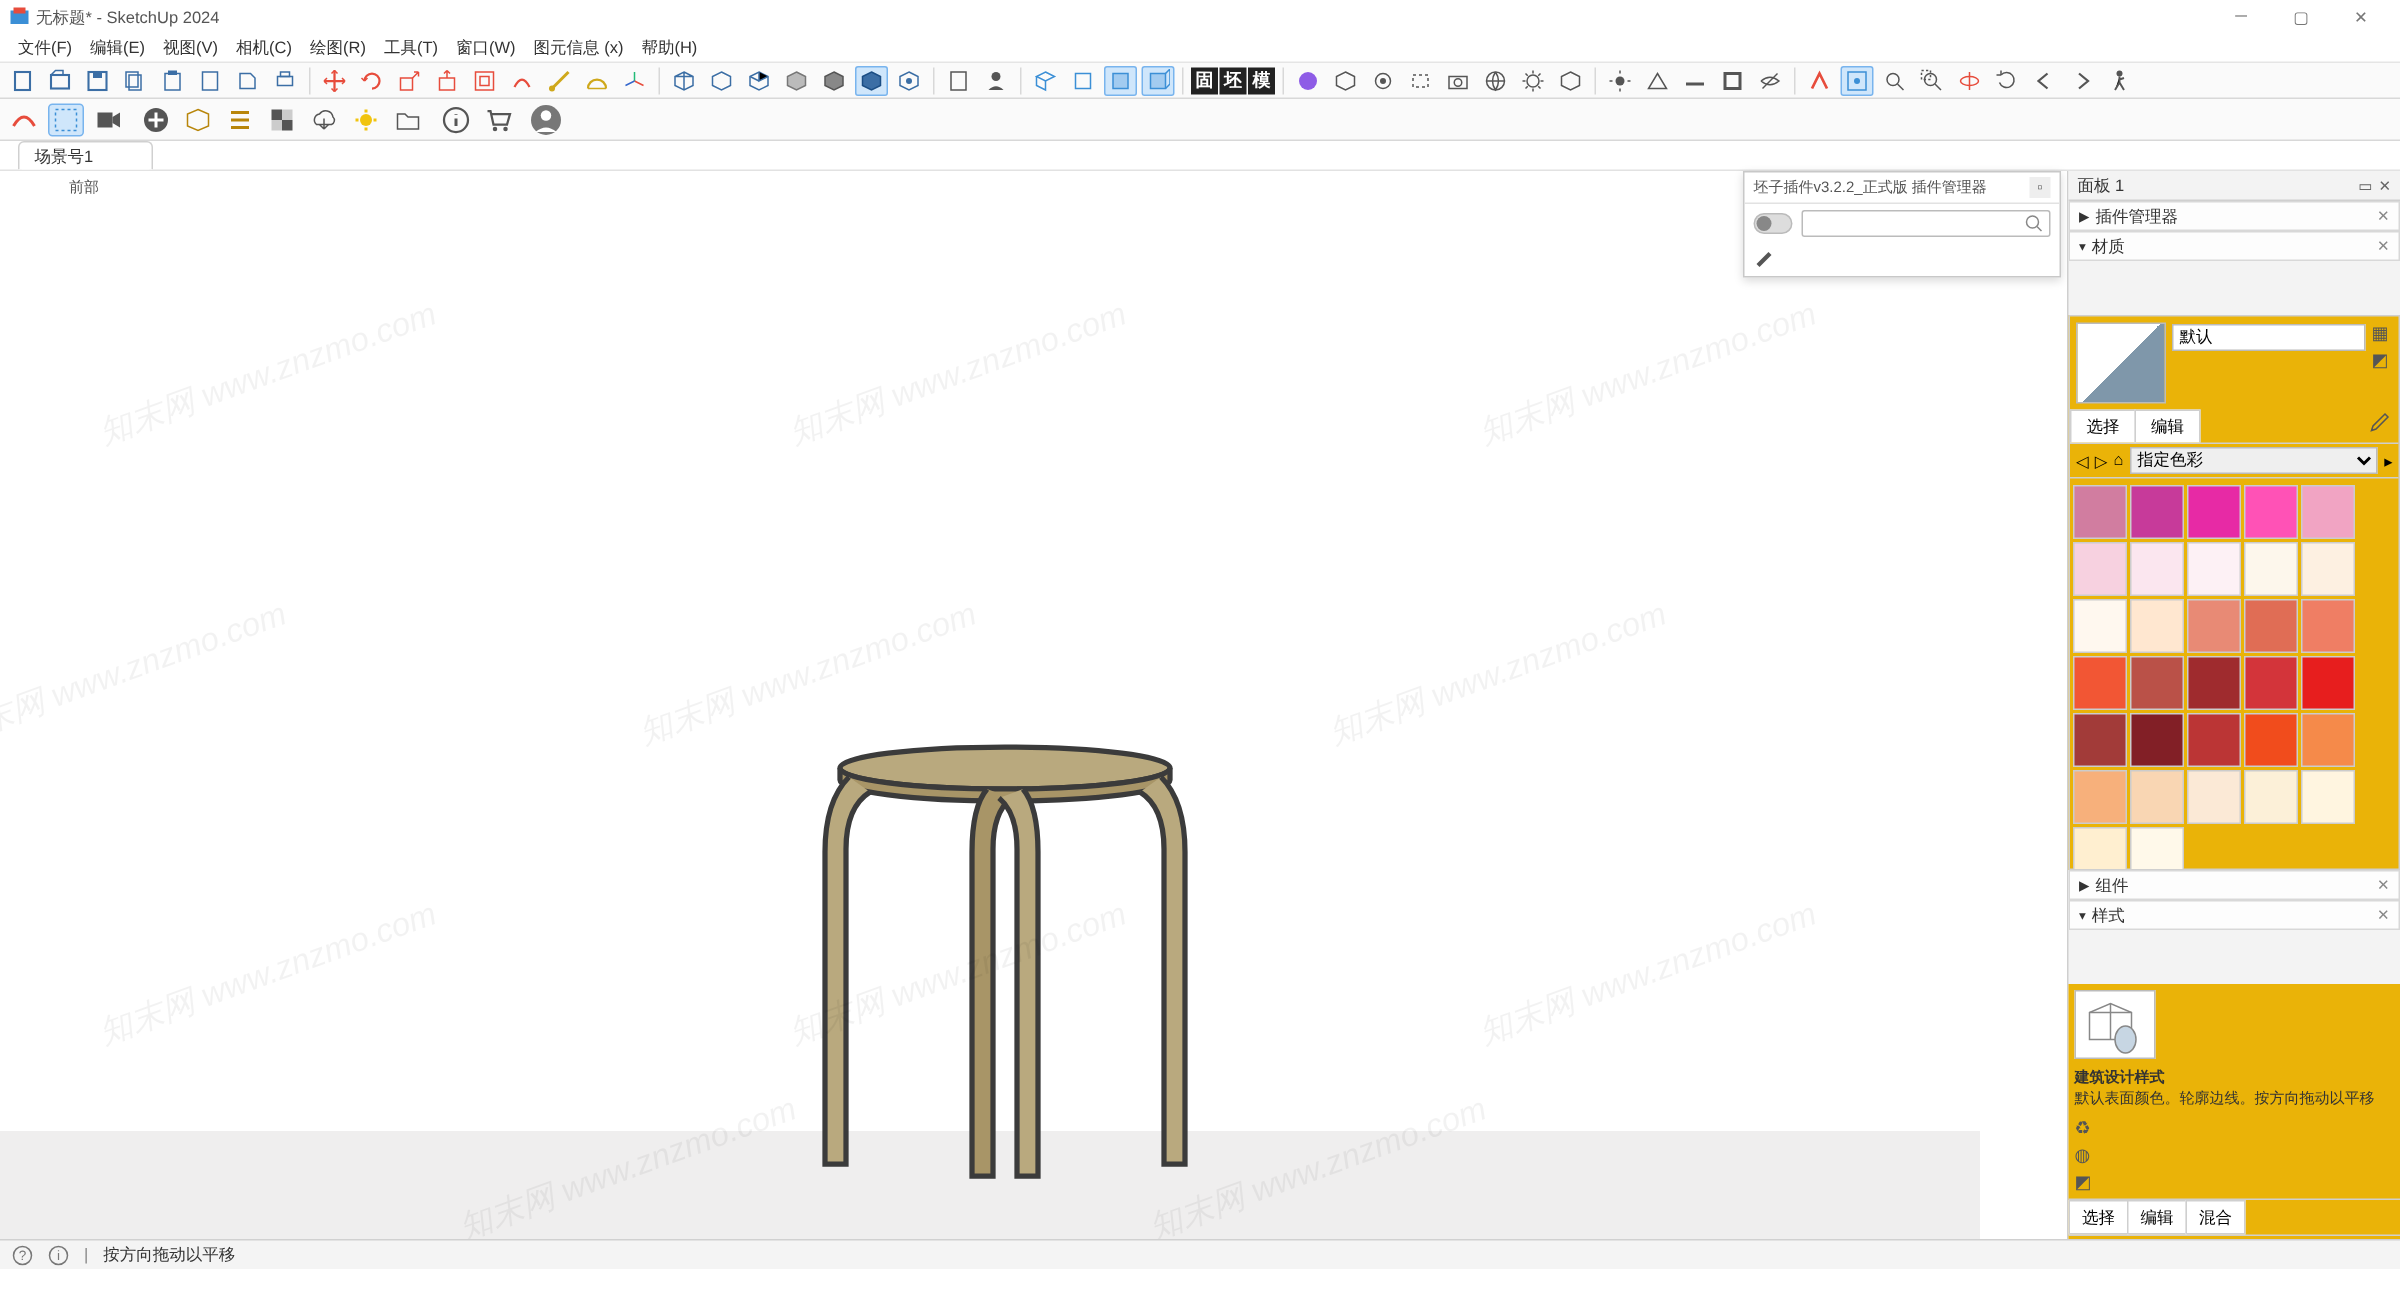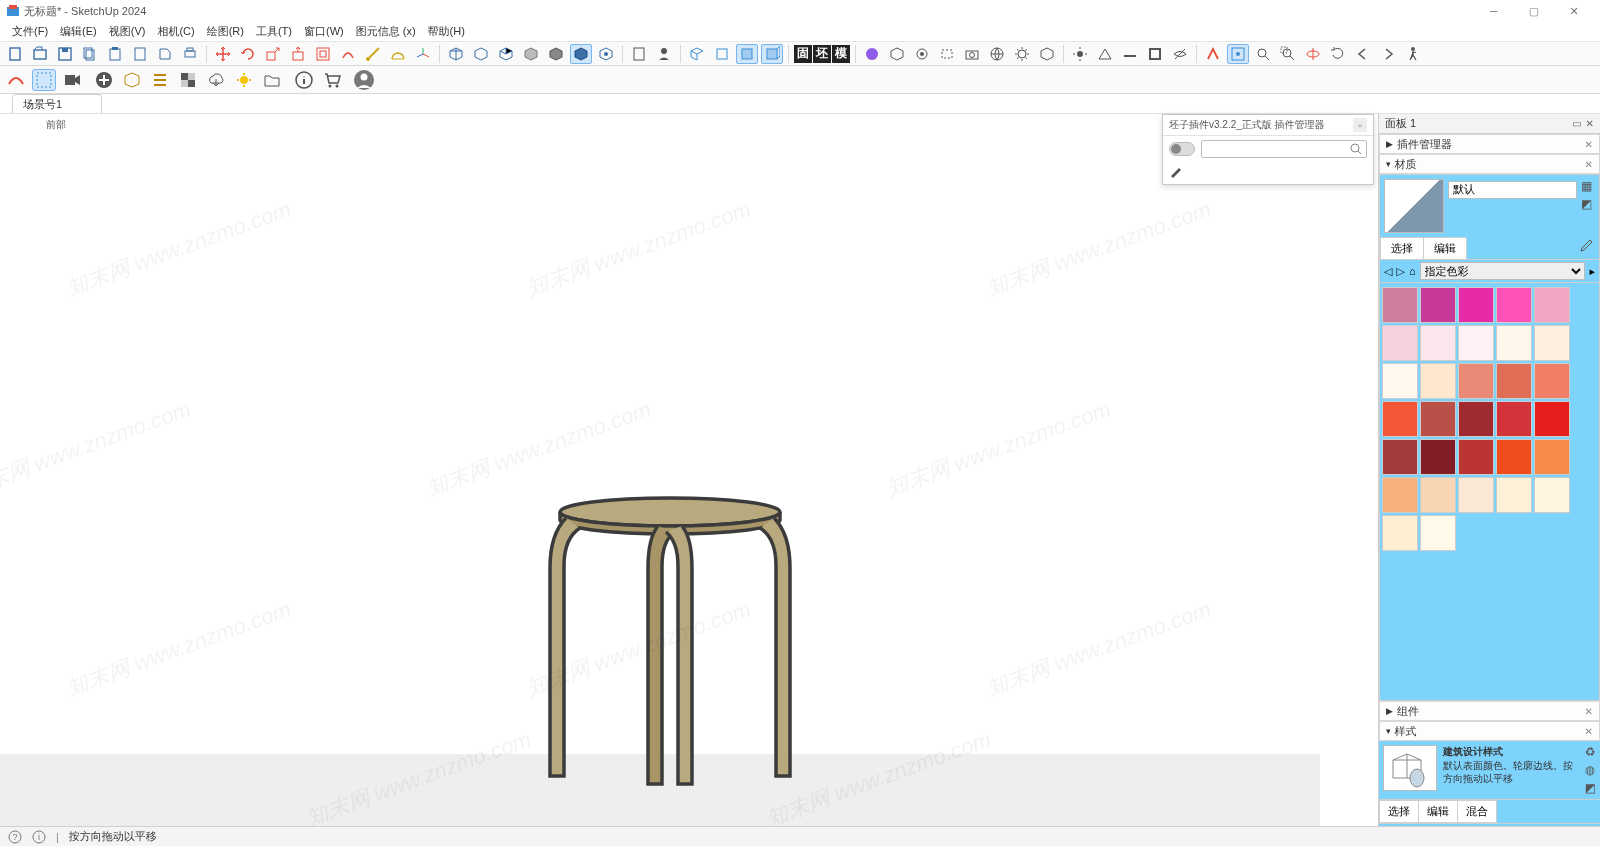--- a/index.html
+++ b/index.html
@@ -38,21 +38,21 @@
 .mat-preview input { width: 100%; height: 18px; border: 1px solid #bbb; font-size: 11px; padding: 0 4px; }
 .mat-preview .side-icons { display: flex; flex-direction: column; gap: 4px; }
 .mat-preview .side-icons span { width: 14px; height: 14px; font-size: 12px; color: #555; }
 .mat-tabs { display: flex; border-bottom: 1px solid #cfcfcf; font-size: 11px; }
 .mat-tabs .t { padding: 3px 10px; border: 1px solid #cfcfcf; border-bottom: none; background: #fff; margin-right: -1px; }
 .mat-tabs .eyedrop { margin-left: auto; padding: 2px 6px; }
 .mat-toolbar { display: flex; align-items: center; gap: 4px; padding: 2px 4px; border-bottom: 1px solid #cfcfcf; font-size: 11px; }
 .mat-toolbar select { flex: 1; height: 18px; font-size: 11px; border: 1px solid #bbb; }
 .swatches { flex: 1; overflow-y: auto; padding: 4px 2px; display: flex; flex-wrap: wrap; gap: 2px; align-content: flex-start; }
 .swatch { width: 36px; height: 36px; border: 1px solid #ccc; }
-.style-body { display: flex; padding: 4px; gap: 6px; }
+.style-body { display: flex; padding: 4px; gap: 6px; flex-direction: column; }
 .style-thumb { width: 54px; height: 46px; border: 1px solid #bbb; background: #fff; display:flex; align-items:center; justify-content:center;}
 .style-meta { flex: 1; font-size: 10px; color: #333; line-height: 1.35; }
 .style-side { display: flex; flex-direction: column; gap: 4px; }
 .style-side span { font-size: 12px; color: #555; }
 .style-tabs { display: flex; font-size: 11px; border-top: 1px solid #cfcfcf; }
 .style-tabs .t { padding: 3px 8px; border: 1px solid #cfcfcf; margin-right: -1px; background:#fff;}
 .style-tabbar2 { display: flex; align-items: center; gap: 4px; padding: 2px 4px; font-size: 11px; border-top:1px solid #cfcfcf;}
 .plugin-pop { position: absolute; top: 0; right: 226px; width: 212px; background: #fff; border: 1px solid #c8c8c8; box-shadow: 0 2px 6px rgba(0,0,0,.15); }
 .plugin-pop .hdr { display: flex; align-items: flex-start; font-size: 10px; padding: 3px 6px; border-bottom: 1px solid #e2e2e2; color: #555;}
 .plugin-pop .hdr .x { margin-left: auto; width:14px; height:14px; background:#eee; display:flex;align-items:center;justify-content:center;font-size:10px;}
@@ -61,21 +61,21 @@
 .plugin-pop .toggle::after { content:''; position:absolute; left:1px; top:1px; width:10px; height:10px; border-radius:50%; background:#888;}
 .plugin-pop .search { flex: 1; display: flex; align-items: center; border: 1px solid #bbb; border-radius: 2px; height: 18px; padding: 0 4px; }
 .plugin-pop .search input { flex:1; border:none; outline:none; font-size:11px;}
 .plugin-pop .row3 { padding: 2px 6px 6px; }
 .statusbar { position: absolute; bottom: 0; left: 0; right: 0; height: 20px; background: #f4f4f4; border-top: 1px solid #d0d0d0; display: flex; align-items: center; padding: 0 8px; font-size: 11px; color: #333; gap: 10px; }
 .wm { position: absolute; font-size: 22px; color: rgba(0,0,0,0.05); transform: rotate(-20deg); pointer-events: none; font-style: italic; }
 .idmark { position: absolute; right: 6px; bottom: 24px; font-size: 22px; color: rgba(0,0,0,0.25); font-weight: bold; letter-spacing: 2px; }
 .stool { position: absolute; left: 540px; bottom: 58px; width: 260px; height: 300px; }
 svg { display: block; }
 .mat-area { display:flex; flex-direction:column; background:#fff; border:1px solid #cfcfcf;}
-.panel-block { background:#7dd3fc; }
+.panel-block { background:#eab308;margin-top:36px; }
 </style>
 </head>
 <body>
 
 <div class="titlebar">
   <span class="app-icon">
     <svg width="14" height="14" viewBox="0 0 14 14">
         <rect x="1" y="3" width="12" height="9" fill="#3b8fd6"></rect>
         <rect x="3" y="1" width="8" height="4" fill="#e74c3c"></rect>
       </svg>

